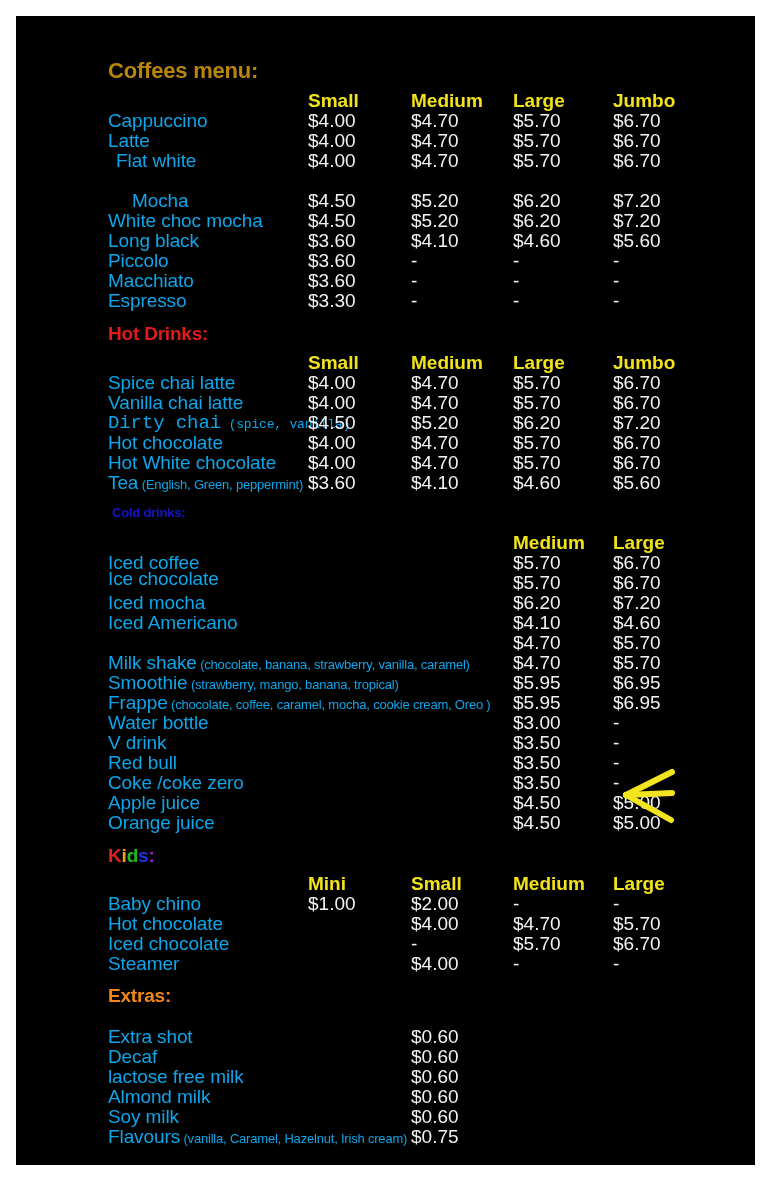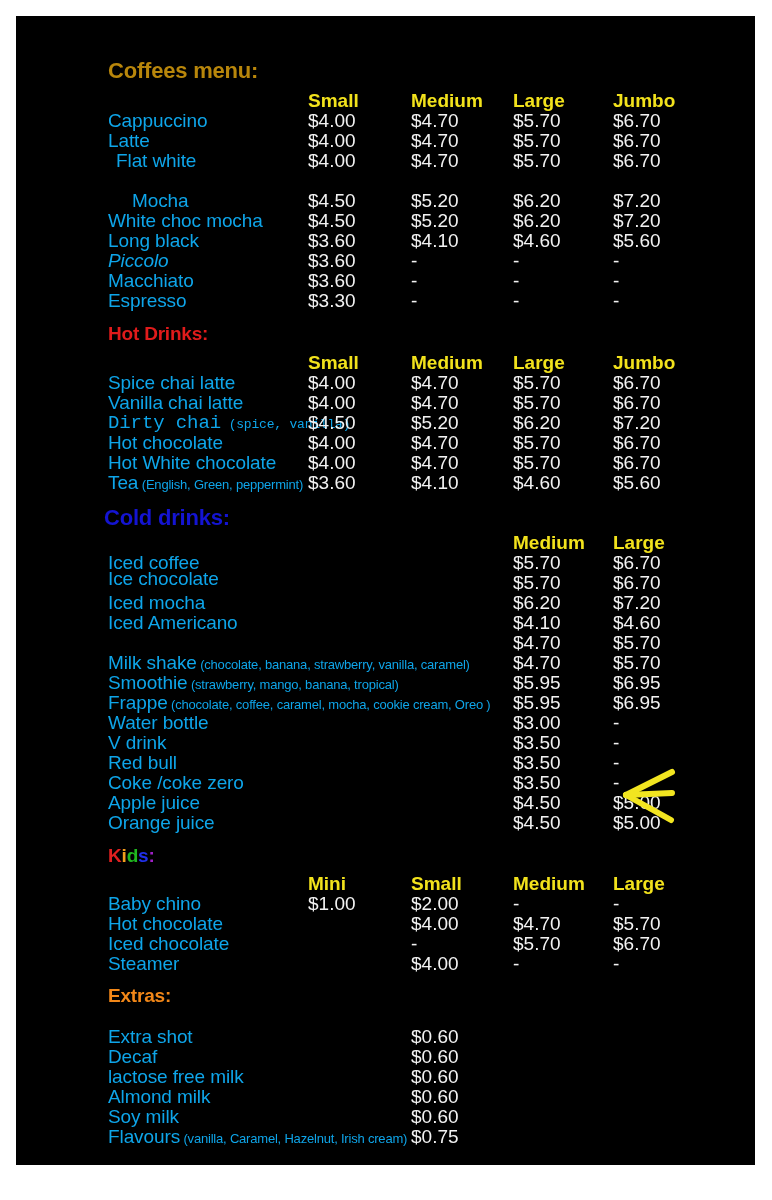--- a/index.html
+++ b/index.html
@@ -91,21 +91,21 @@
     <div class="row-name" style="left: 92px; top: 194px;"><span>White choc mocha</span></div>
     <div class="price" style="left: 292px; top: 194px;">$4.50</div>
     <div class="price" style="left: 395px; top: 194px;">$5.20</div>
     <div class="price" style="left: 497px; top: 194px;">$6.20</div>
     <div class="price" style="left: 597px; top: 194px;">$7.20</div>
     <div class="row-name" style="left: 92px; top: 214px;"><span>Long black</span></div>
     <div class="price" style="left: 292px; top: 214px;">$3.60</div>
     <div class="price" style="left: 395px; top: 214px;">$4.10</div>
     <div class="price" style="left: 497px; top: 214px;">$4.60</div>
     <div class="price" style="left: 597px; top: 214px;">$5.60</div>
-    <div class="row-name" style="left: 92px; top: 234px; font-style: italic;"><span>Piccolo</span></div>
+    <div class="row-name" style="left: 92px; top: 234px;"><span>Piccolo</span></div>
     <div class="price" style="left: 292px; top: 234px;">$3.60</div>
     <div class="price dash" style="left: 395px; top: 234px;">-</div>
     <div class="price dash" style="left: 497px; top: 234px;">-</div>
     <div class="price dash" style="left: 597px; top: 234px;">-</div>
     <div class="row-name" style="left: 92px; top: 254px;"><span>Macchiato</span></div>
     <div class="price" style="left: 292px; top: 254px;">$3.60</div>
     <div class="price dash" style="left: 395px; top: 254px;">-</div>
     <div class="price dash" style="left: 497px; top: 254px;">-</div>
     <div class="price dash" style="left: 597px; top: 254px;">-</div>
     <div class="row-name" style="left: 92px; top: 274px;"><span>Espresso</span></div>
@@ -141,21 +141,21 @@
     <div class="row-name" style="left: 92px; top: 436px;"><span>Hot White chocolate</span></div>
     <div class="price" style="left: 292px; top: 436px;">$4.00</div>
     <div class="price" style="left: 395px; top: 436px;">$4.70</div>
     <div class="price" style="left: 497px; top: 436px;">$5.70</div>
     <div class="price" style="left: 597px; top: 436px;">$6.70</div>
     <div class="row-name" style="left: 92px; top: 456px;"><span>Tea</span><span class="desc"> (English, Green, peppermint)</span></div>
     <div class="price" style="left: 292px; top: 456px;">$3.60</div>
     <div class="price" style="left: 395px; top: 456px;">$4.10</div>
     <div class="price" style="left: 497px; top: 456px;">$4.60</div>
     <div class="price" style="left: 597px; top: 456px;">$5.60</div>
-    <div class="sec-title" style="left: 88px; top: 489px; font-size: 22px; color: rgb(20, 20, 210);">Cold drinks:</div>
+    <div class="sec-title" style="left: 96px; top: 489px; font-size: 13px; color: rgb(20, 20, 210);">Cold drinks:</div>
     <div class="col-head" style="left: 497px; top: 516px;">Medium</div>
     <div class="col-head" style="left: 597px; top: 516px;">Large</div>
     <div class="row-name" style="left: 92px; top: 536px;"><span>Iced coffee</span></div>
     <div class="price" style="left: 497px; top: 536px;">$5.70</div>
     <div class="price" style="left: 597px; top: 536px;">$6.70</div>
     <div class="row-name" style="left: 92px; top: 552px;"><span>Ice chocolate</span></div>
     <div class="price" style="left: 497px; top: 556px;">$5.70</div>
     <div class="price" style="left: 597px; top: 556px;">$6.70</div>
     <div class="row-name" style="left: 92px; top: 576px;"><span>Iced mocha</span></div>
     <div class="price" style="left: 497px; top: 576px;">$6.20</div>

